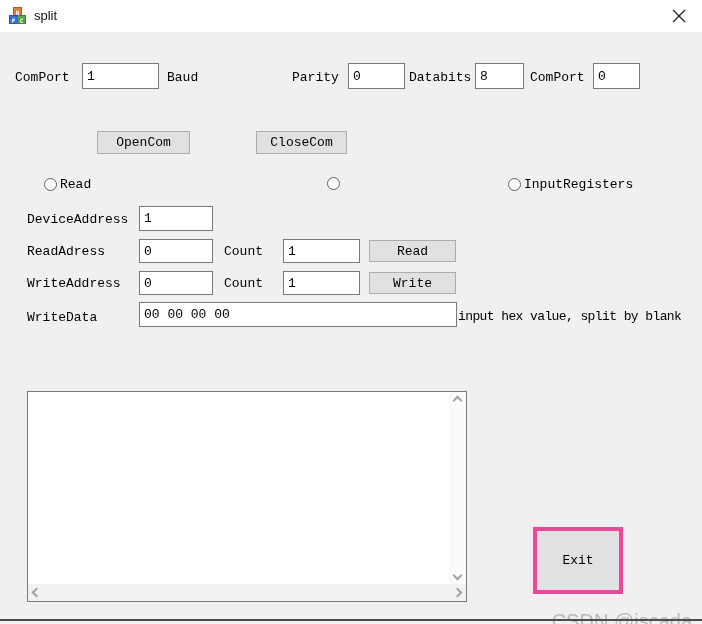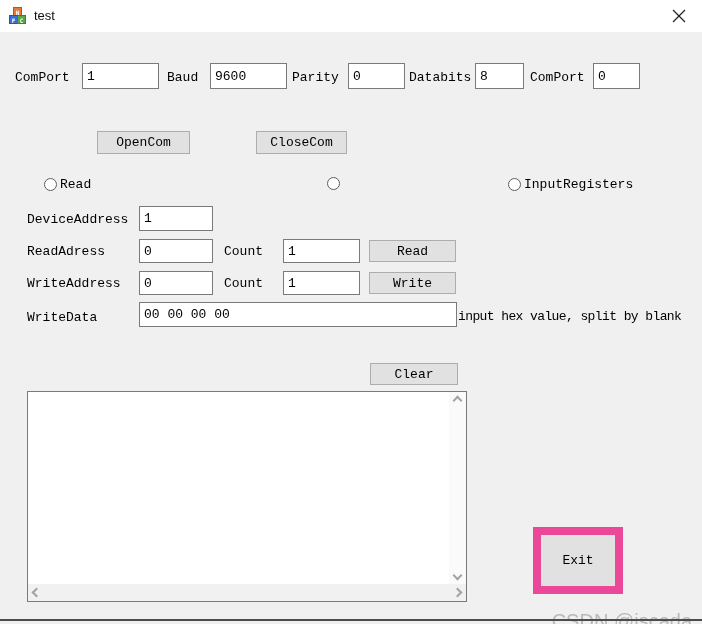--- a/index.html
+++ b/index.html
@@ -40,52 +40,51 @@
   .vscroll { position:absolute; right:0; top:0; width:17px; height:192px; background:#fafafa; }
   .hscroll { position:absolute; left:0; bottom:0; width:438px; height:17px; background:#f1f1f1; }
   .chev { display:block; width:7px; height:7px; border-left:2px solid #a3a3a3; border-top:2px solid #a3a3a3; }
   .chev-up    { transform:rotate(45deg); }
   .chev-down  { transform:rotate(225deg); }
   .chev-left  { transform:rotate(-45deg); }
   .chev-right { transform:rotate(135deg); }
   .scroll-arrow { position:absolute; width:17px; height:17px; display:flex; align-items:center; justify-content:center; }
   
   .exit-btn { position:absolute; left:533px; top:527px; width:90px; height:67px;
-              background:#e1e1e1; border:8px solid #ec4899;
+              background:#e1e1e1; border:4px solid #ec4899;
               font:13px "Liberation Mono","DejaVu Sans Mono",monospace; cursor:default; }
   
   .watermark { position:absolute; left:480px; top:610px; width:212px; text-align:right;
                font-family:"Liberation Sans","DejaVu Sans",sans-serif; font-size:20px; color:#b9b9b9; }
   .bottom-edge { position:absolute; left:0; top:619px; width:702px; height:2px; background:#4c4c4c; }
   .hint { letter-spacing:-0.6px; }
 </style>
 </head>
 <body>
 
 <div class="window">
 
   <div class="titlebar">
     <span class="app-icon">
       <span class="cube cube-n">N</span>
       <span class="cube cube-f">F</span>
       <span class="cube cube-c">C</span>
     </span>
-    <span class="title-text">test</span>
+    <span class="title-text">split</span>
     <span class="close-btn">
       <svg width="14" height="14" viewBox="0 0 14 14">
         <line x1="1" y1="1" x2="13" y2="13" stroke="#222" stroke-width="1.3"></line>
         <line x1="13" y1="1" x2="1" y2="13" stroke="#222" stroke-width="1.3"></line>
       </svg>
     </span>
   </div>
 
   <span class="lbl" style="left:15px;top:70px;">ComPort</span>
   <input class="tb" style="left: 82px; top: 63px; width: 77px; height: 26px;" value="1">
   <span class="lbl" style="left:167px;top:70px;">Baud</span>
-  <input class="tb" style="left: 210px; top: 63px; width: 77px; height: 26px;" value="9600">
   <span class="lbl" style="left:292px;top:70px;">Parity</span>
   <input class="tb" style="left: 348px; top: 63px; width: 57px; height: 26px;" value="0">
   <span class="lbl" style="left:409px;top:70px;">Databits</span>
   <input class="tb" style="left: 475px; top: 63px; width: 49px; height: 26px;" value="8">
   <span class="lbl" style="left:530px;top:70px;">ComPort</span>
   <input class="tb" style="left: 593px; top: 63px; width: 47px; height: 26px;" value="0">
 
   <button class="btn" style="left:97px;top:131px;width:93px;height:23px;">OpenCom</button>
   <button class="btn" style="left:256px;top:131px;width:91px;height:23px;">CloseCom</button>
 
@@ -114,21 +113,20 @@
   <input class="tb" style="left: 139px; top: 271px; width: 74px; height: 24px;" value="0">
   <span class="lbl" style="left:224px;top:276px;">Count</span>
   <input class="tb" style="left: 283px; top: 271px; width: 77px; height: 24px;" value="1">
   <button class="btn" style="left:369px;top:272px;width:87px;height:22px;">Write</button>
 
   <span class="lbl" style="left:27px;top:310px;">WriteData</span>
   <input class="tb" style="left: 139px; top: 302px; width: 318px; height: 25px;" value="00 00 00 00">
   <span class="lbl hint" style="left:458px;top:309px;">input hex value, split by blank</span>
 
   <span class="lbl" style="left:27px;top:369px;margin-top:28px;">Status</span>
-  <button class="btn" style="left:370px;top:363px;width:88px;height:22px;">Clear</button>
 
   <div class="status-box">
     <textarea class="status-text" style=""></textarea>
     <div class="vscroll">
       <span class="scroll-arrow" style="top:0;left:0;">
           <i class="chev chev-up"></i>
         </span>
       <span class="scroll-arrow" style="bottom:0;left:0;">
           <i class="chev chev-down"></i>
         </span>

